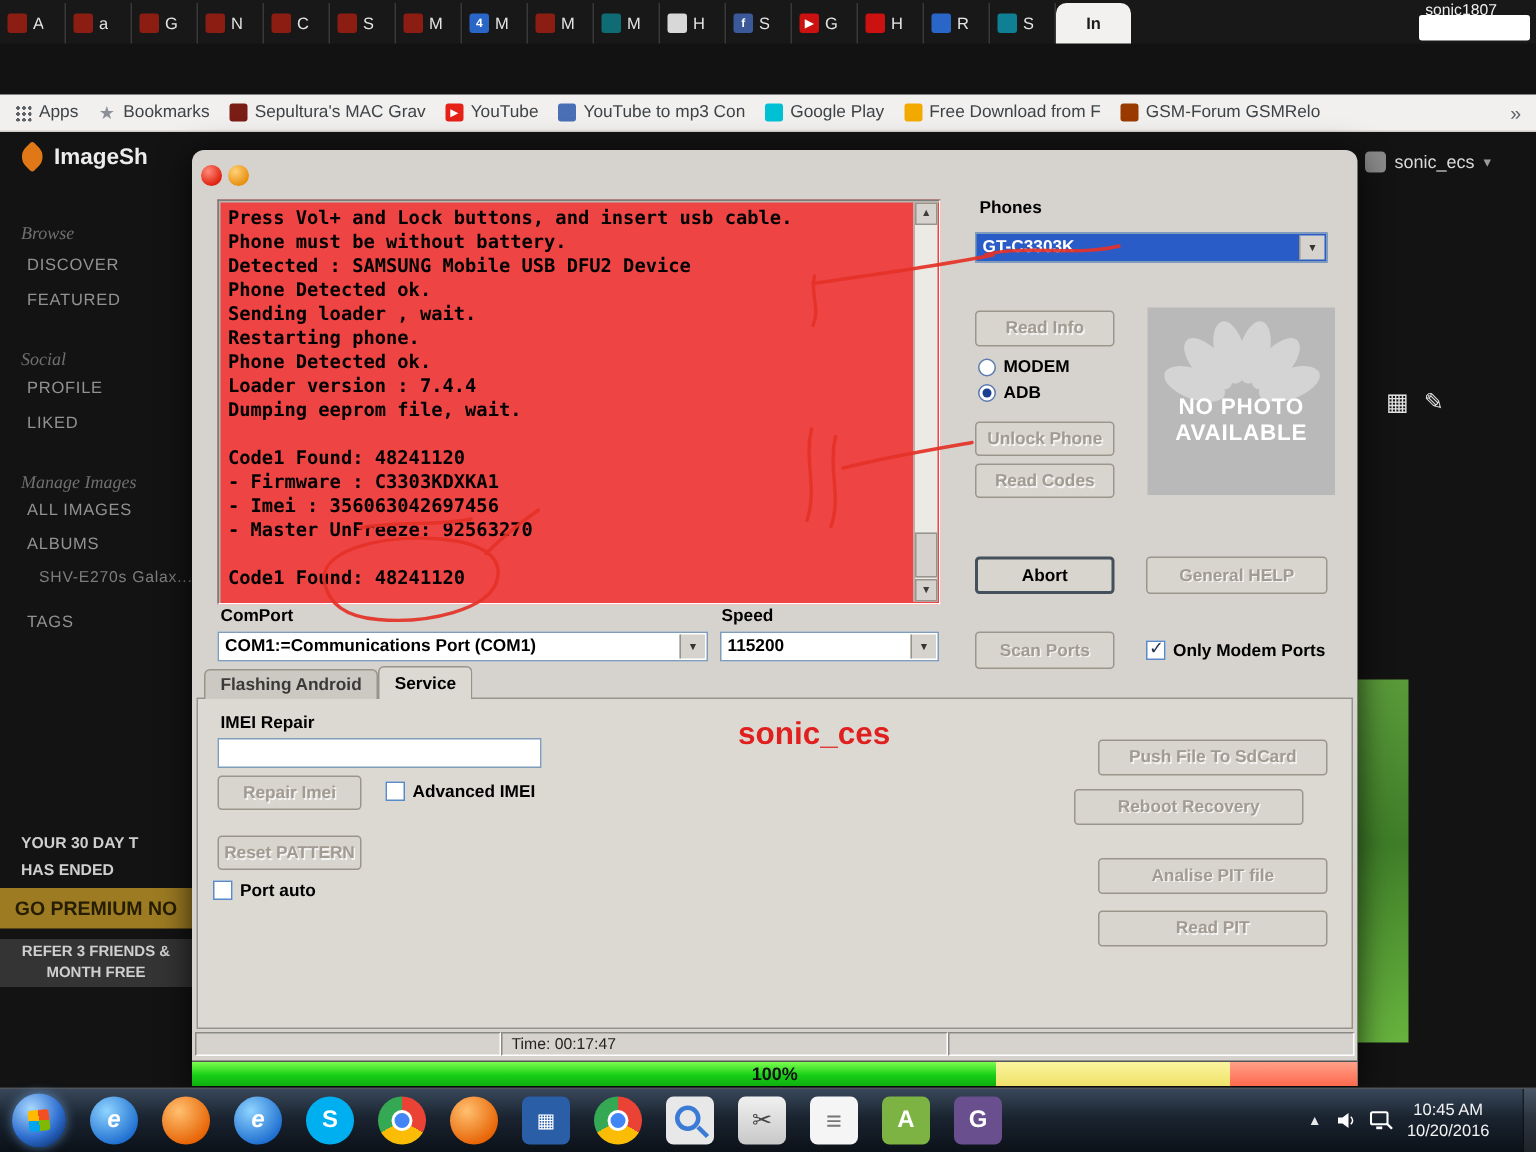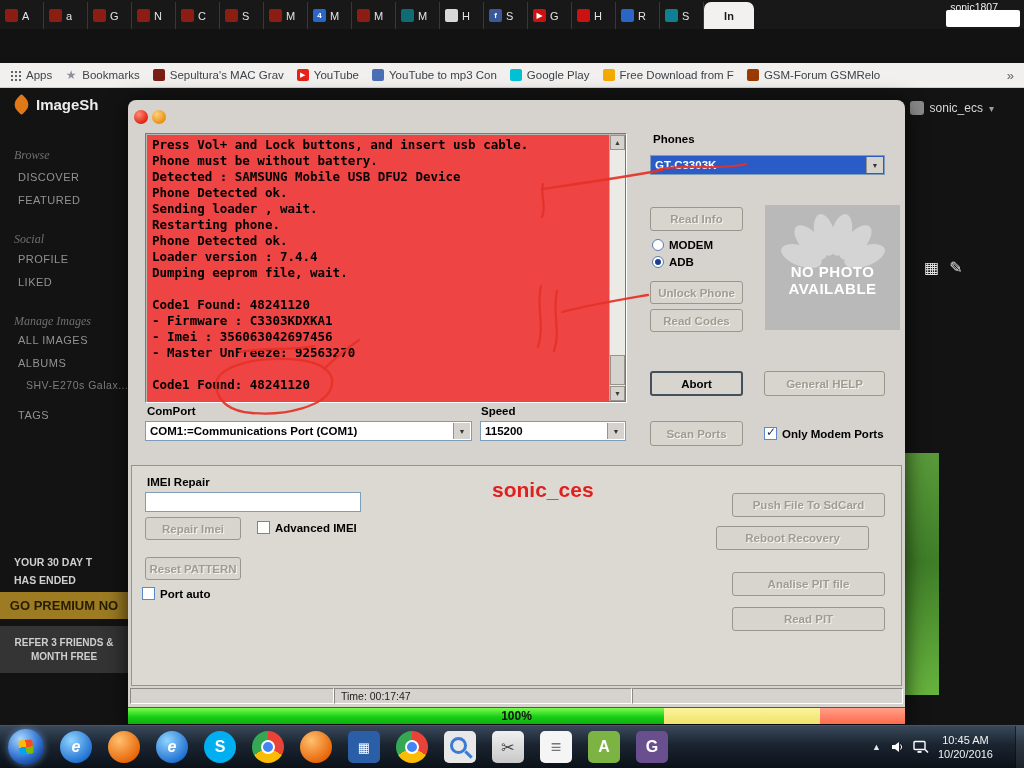--- a/index.html
+++ b/index.html
@@ -61,21 +61,21 @@
   .sidebar{position:absolute;top:0;left:0;width:128px;height:100%;overflow:hidden;}
   .side-sec{position:absolute;left:14px;font-family:"Liberation Serif","DejaVu Serif",serif;
             font-style:italic;font-size:12px;color:#6f6f6f;white-space:nowrap;}
   .side-item{position:absolute;left:18px;font-size:11px;letter-spacing:.5px;color:#929292;
              white-space:nowrap;cursor:pointer;}
   .side-item.sub{left:26px;font-size:10.5px;color:#7d7d7d;}
   .trial{position:absolute;left:14px;font-size:10.5px;font-weight:bold;color:#cfcfcf;white-space:nowrap;}
   .premium-btn{position:absolute;left:0;top:504px;width:128px;height:27px;background:#9c7b22;
                color:#261d00;font-size:13px;font-weight:bold;display:flex;align-items:center;
                justify-content:center;white-space:nowrap;overflow:hidden;cursor:pointer;}
-  .refer-btn{position:absolute;left:0;top:538px;width:128px;height:47px;background:#343434;
+  .refer-btn{position:absolute;left:0;top:538px;width:128px;height:32px;background:#343434;
              color:#cfcfcf;font-size:10px;font-weight:bold;display:flex;flex-direction:column;
              align-items:center;justify-content:center;line-height:14px;text-align:center;cursor:pointer;}
 
   
   .shot{position:absolute;left:128px;top:12px;width:777px;height:624px;background:#d6d3ce;
         border-radius:8px 8px 0 0;box-shadow:0 4px 22px rgba(0,0,0,.75);overflow:hidden;}
   .dot{position:absolute;top:10px;width:14px;height:14px;border-radius:50%;}
   .dot.red{left:6px;background:radial-gradient(circle at 35% 30%,#ff8a7a,#e02412 70%);}
   .dot.orange{left:24px;background:radial-gradient(circle at 35% 30%,#ffd27a,#e89112 70%);}
 
@@ -104,21 +104,21 @@
         text-shadow:1px 1px 0 rgba(255,255,255,.75);cursor:default;white-space:nowrap;}
   .tbtn.enabled{color:#000;border:2px solid #44505c;text-shadow:none;cursor:pointer;}
 
   .radio-row{position:absolute;display:flex;align-items:center;gap:5px;font-size:11.5px;font-weight:bold;color:#000;}
   .radio{width:12px;height:12px;border-radius:50%;background:#fff;border:1px solid #5a7ab0;position:relative;}
   .radio.selected::after{content:"";position:absolute;inset:2px;border-radius:50%;background:#1a3f8f;}
   .cbrow{position:absolute;display:flex;align-items:center;gap:5px;font-size:11.5px;font-weight:bold;color:#000;}
   .cb{width:13px;height:13px;background:#fff;border:1px solid #5a8ac8;position:relative;}
   .cb.checked::after{content:"✓";position:absolute;top:-3px;left:1px;font-size:12px;color:#1c2f4a;}
 
-  .photo{position:absolute;left:637px;top:105px;width:135px;height:125px;background:#b9b9b9;
+  .photo{position:absolute;left:637px;top:105px;width:125px;height:125px;background:#b9b9b9;
          display:flex;flex-direction:column;align-items:center;color:#fff;font-weight:bold;
          font-size:15px;letter-spacing:.5px;line-height:17px;text-align:center;}
   .photo svg{margin-top:4px;}
   .photo-text{margin-top:-16px;}
 
   .ttabs{position:absolute;left:8px;top:346px;display:flex;z-index:3;}
   .ttab{height:20px;padding:0 10px;background:#ccc9c2;border:1px solid #98948c;border-bottom:none;
         border-radius:4px 4px 0 0;display:flex;align-items:center;font-size:11.5px;font-weight:bold;color:#3a3a3a;}
   .ttab.active{background:#dcd9d2;height:22px;margin-top:-2px;color:#000;}
   .panel{position:absolute;left:3px;top:365px;width:771px;height:221px;background:#dcd9d2;
@@ -397,20 +397,24 @@
       <div class="combo" style="left:352px;top:321px;width:146px">
         <span>115200</span>
         <span class="dd"></span>
       </div>
       <div class="tbtn" style="left:522px;top:321px;width:93px;height:25px">Scan Ports</div>
       <div class="cbrow" style="left:636px;top:327px">
         <span class="cb checked"></span>
         <span>Only Modem Ports</span>
       </div>
 
+      <div class="ttabs">
+        <div class="ttab">Flashing Android</div>
+        <div class="ttab active">Service</div>
+      </div>
       <div class="panel"></div>
 
       <div class="tool-label z2" style="left:19px;top:376px">IMEI Repair</div>
       <input class="timei" style="">
       <div class="tbtn z2" style="left:17px;top:417px;width:96px;height:23px">Repair Imei</div>
       <div class="cbrow z2" style="left:129px;top:421px">
         <span class="cb"></span>
         <span>Advanced IMEI</span>
       </div>
       <div class="tbtn z2" style="left:17px;top:457px;width:96px;height:23px">Reset PATTERN</div>

